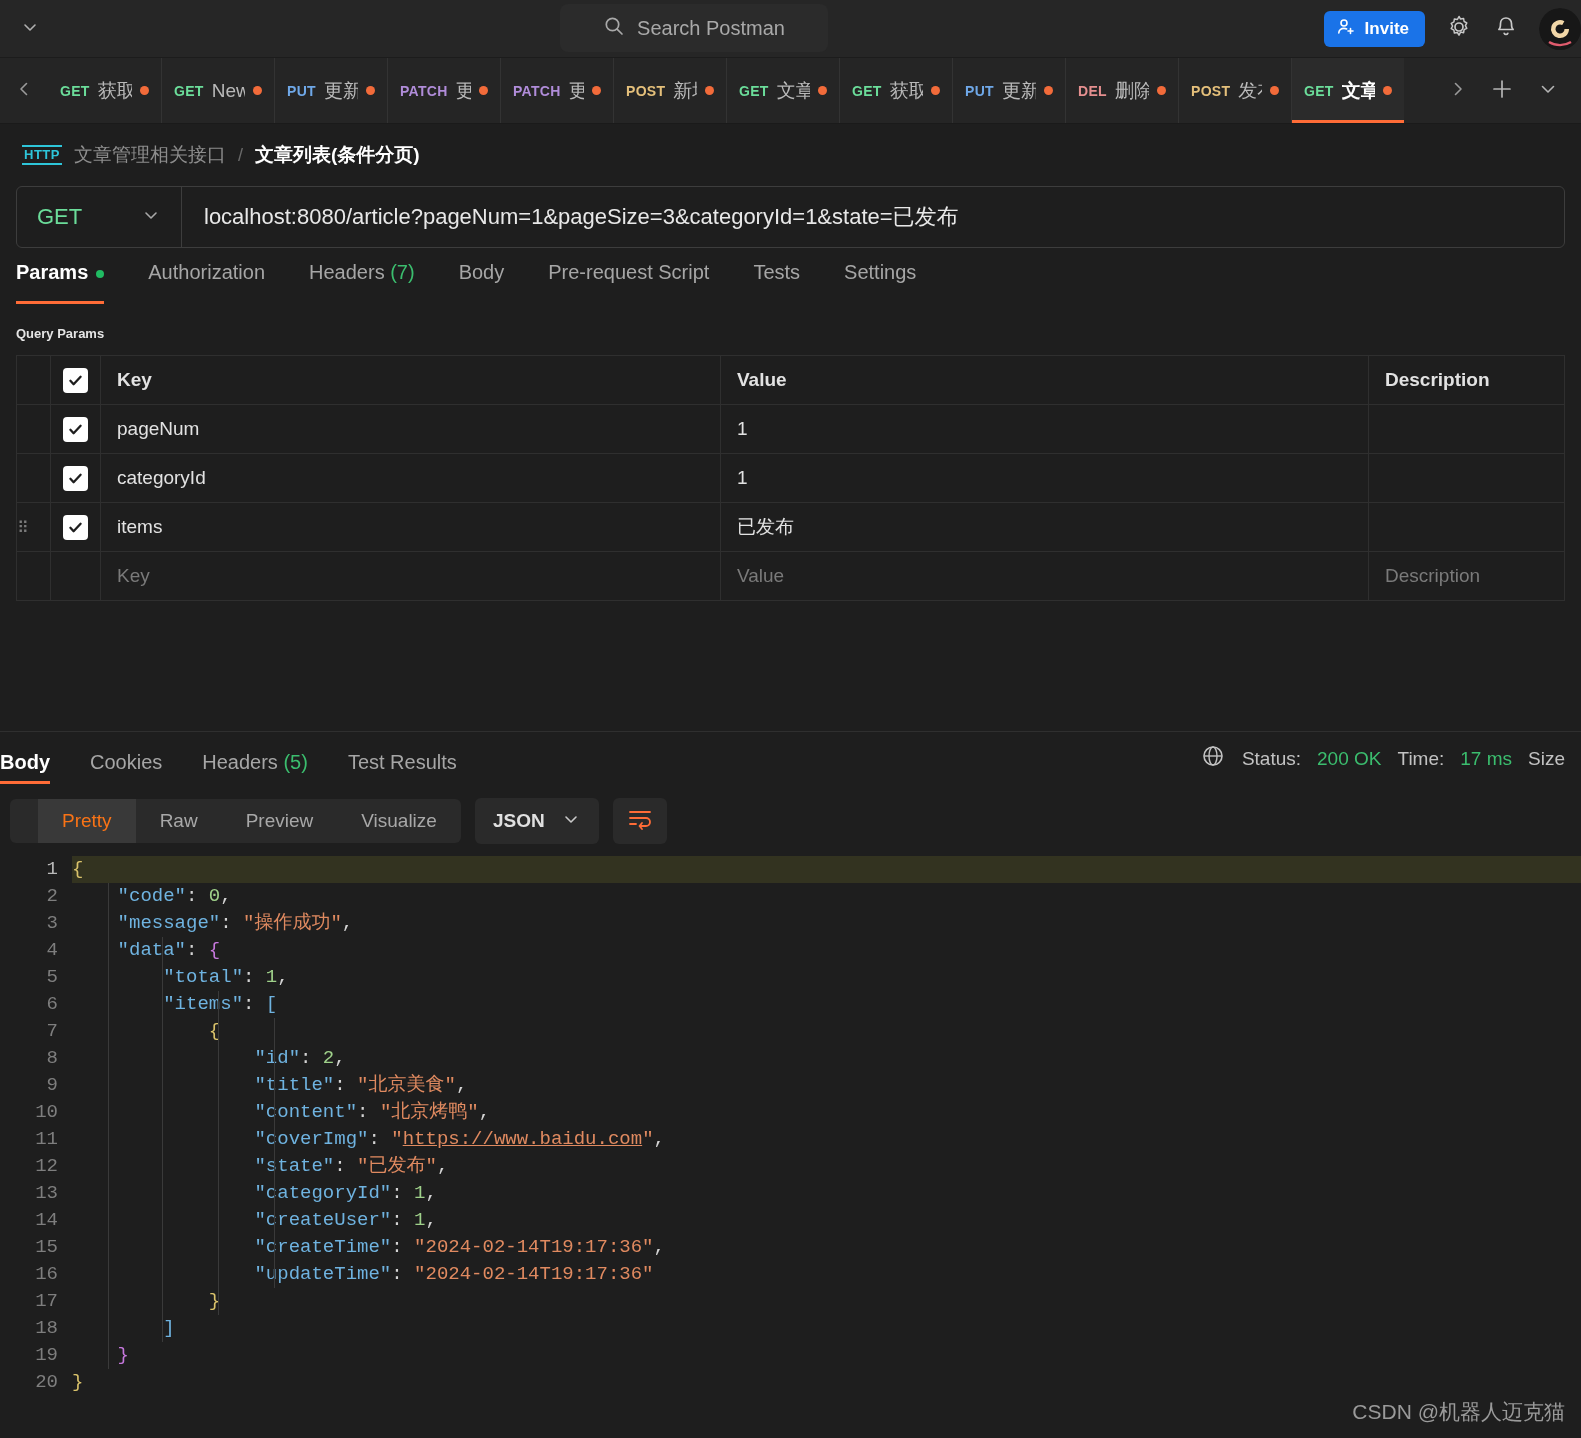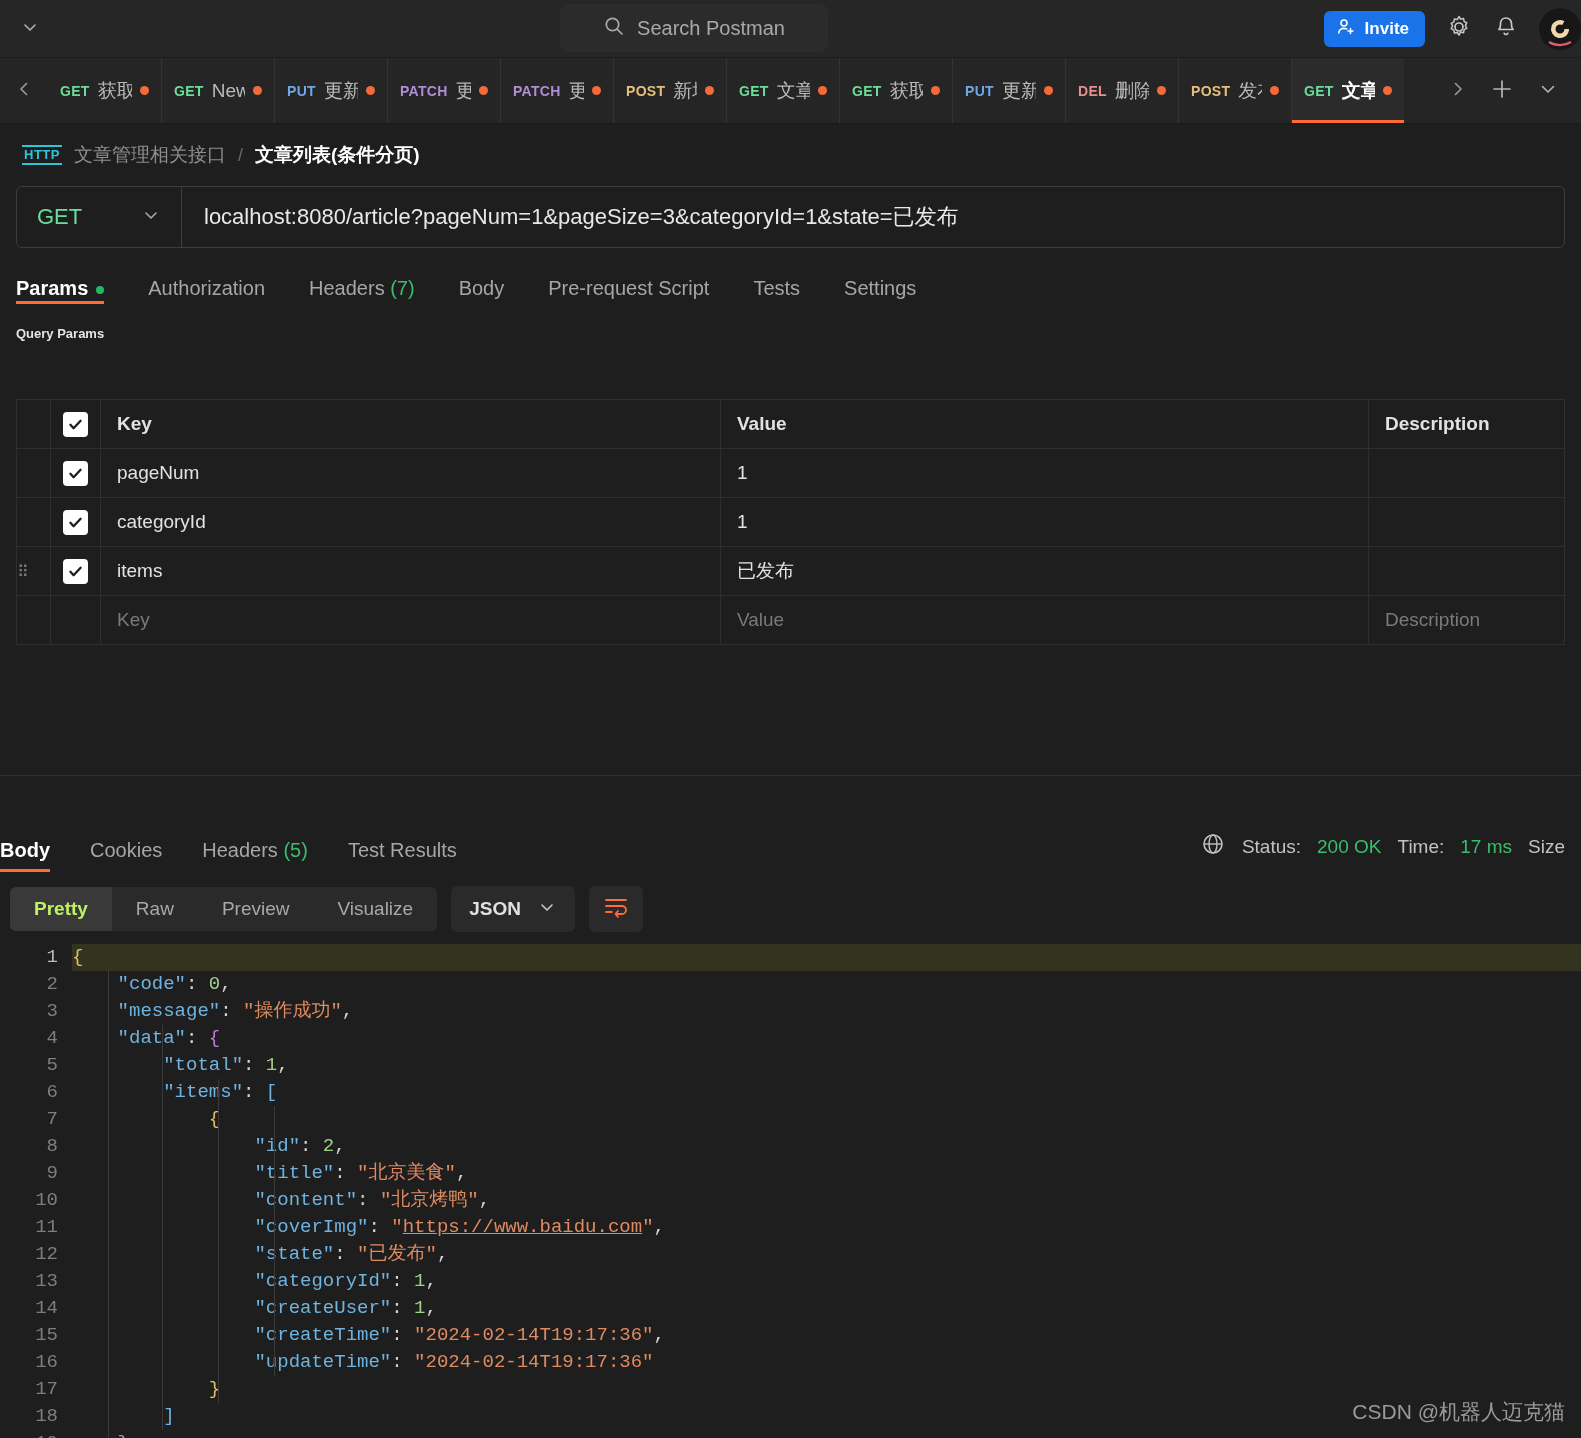--- a/index.html
+++ b/index.html
@@ -106,38 +106,38 @@
   .method-sel .mv { color: #6bdd9a; font-size: 22px; }
   .url-input {
     flex: 1; height: 100%; display: flex; align-items: center;
     padding-left: 22px; font-size: 22px; color: #e8e8e8; cursor: text;
     overflow: hidden; white-space: nowrap;
   }
 
   
   .reqtabs { display: flex; align-items: flex-end; gap: 0; padding: 18px 16px 0 16px; height: 56px; }
   .reqtab {
-    font-size: 20px; color: #a6a6a6; padding: 0 22px 4px 22px;
+    font-size: 20px; color: #a6a6a6; padding: 0 22px 20px 22px;
     cursor: pointer; position: relative; white-space: nowrap;
   }
   .reqtab:first-child { padding-left: 0; }
   .reqtab.active { color: #fff; font-weight: bold; }
   .reqtab.active::after {
     content: ""; position: absolute; left: 0; right: 22px; bottom: 0;
     height: 3px; background: #ff6c37;
   }
   .reqtab .gdot {
     display: inline-block; width: 8px; height: 8px; border-radius: 50%;
     background: #20bb62; margin-left: 8px; vertical-align: middle;
   }
   .reqtab .cnt { color: #3bbd6e; }
   .section-label { font-size: 13px; color: #e5e5e5; font-weight: bold; padding: 22px 0 14px 16px; }
 
   
-  .tablewrap { padding: 0 16px; margin-top: 44px; }
+  .tablewrap { padding: 0 16px; }
   table.params { width: 100%; border-collapse: collapse; table-layout: fixed; }
   table.params th, table.params td {
     border: 1px solid #2f2f2f; height: 49px; padding: 0 16px;
     font-size: 19px; text-align: left; font-weight: normal; vertical-align: middle;
   }
   table.params th { color: #e2e2e2; font-weight: bold; }
   .col-drag { width: 34px; padding: 0 !important; position: relative; }
   .col-chk { width: 50px; padding: 0 !important; text-align: center !important; }
   .col-key { width: 620px; }
   .col-val { width: 648px; }
@@ -176,21 +176,21 @@
     text-align: center;
   }
   .resp-meta .val { color: #3bbd6e; }
 
   
   .viewbar { display: flex; align-items: center; gap: 14px; padding: 14px 0 12px 10px; }
   .seg { display: flex; background: #2a2a2a; border-radius: 6px; overflow: hidden; }
   .seg div {
     font-size: 19px; color: #a8a8a8; padding: 11px 24px; cursor: pointer;
   }
-  .seg div.active { background: #393939; color: #bef264; font-weight: bold; }
+  .seg div.active { background: #393939; color: #f97316; font-weight: normal; margin-left: 28px; }
   .fmt {
     background: #2a2a2a; border-radius: 6px; display: flex; align-items: center;
     gap: 16px; padding: 11px 18px; cursor: pointer;
   }
   .fmt .lbl { font-size: 19px; color: #e0e0e0; font-weight: bold; }
   .wrapbtn {
     background: #2a2a2a; border-radius: 6px; padding: 9px 14px; cursor: pointer;
     display: flex; align-items: center;
   }
 

